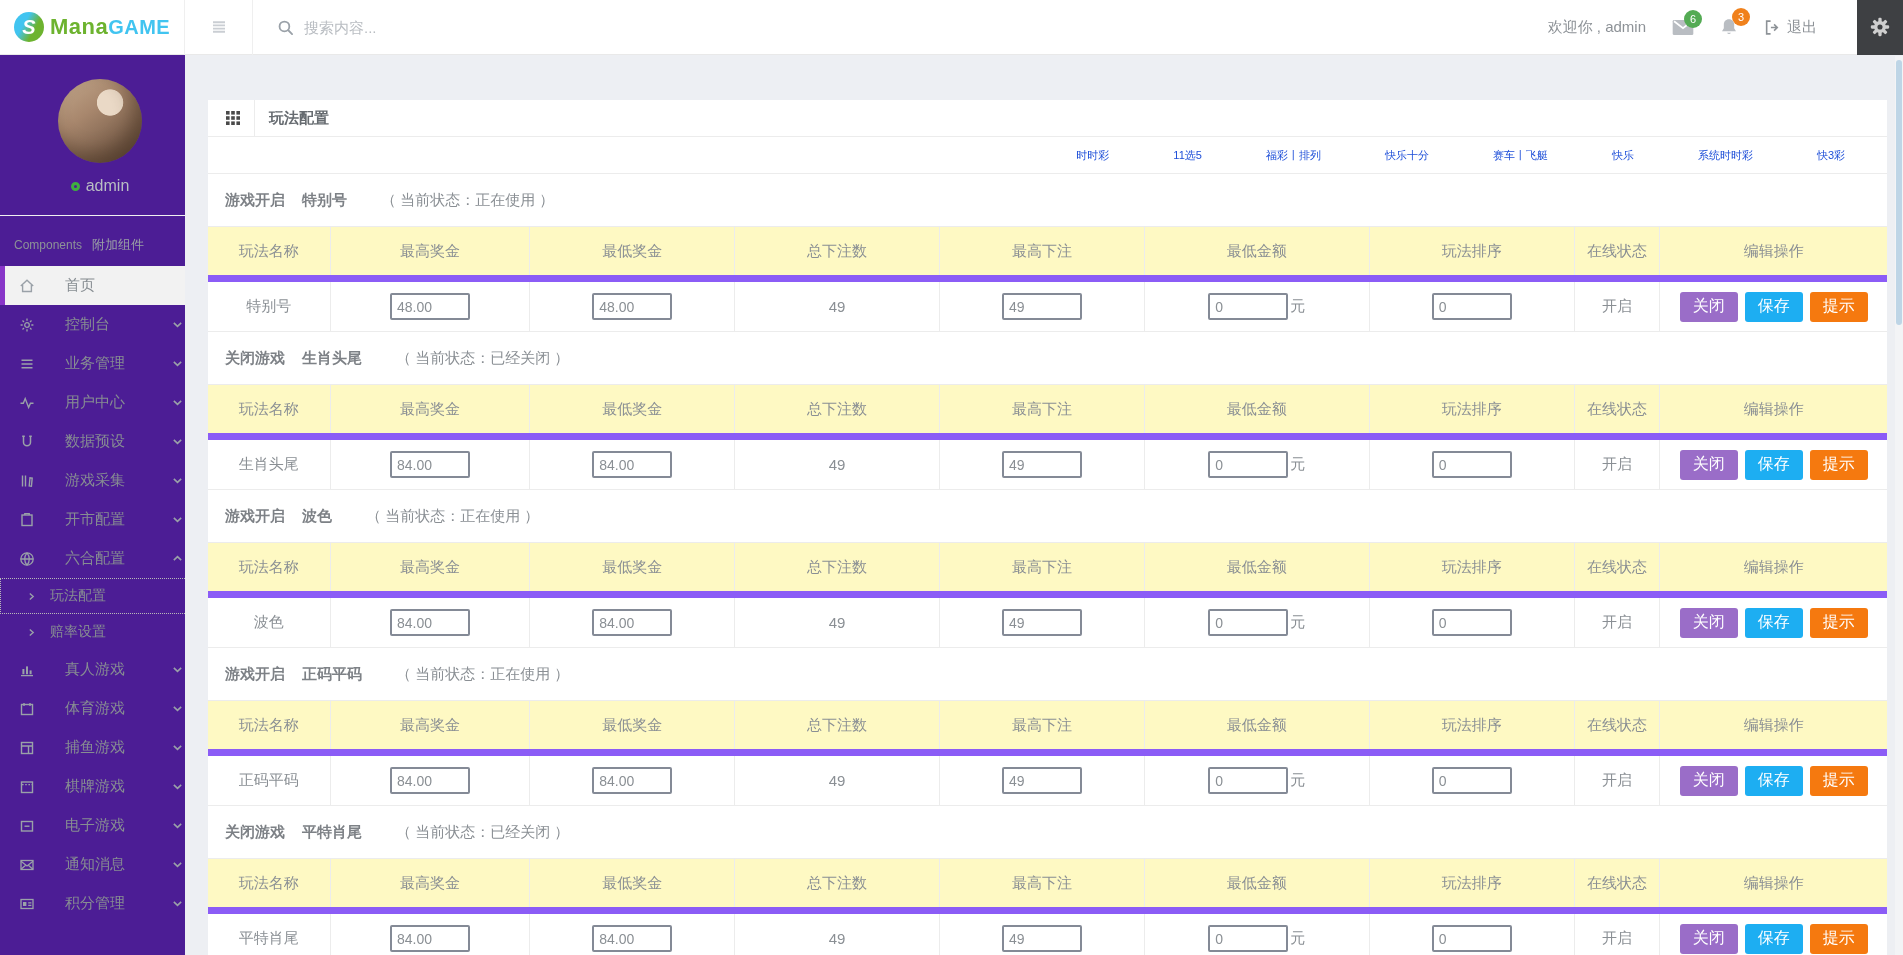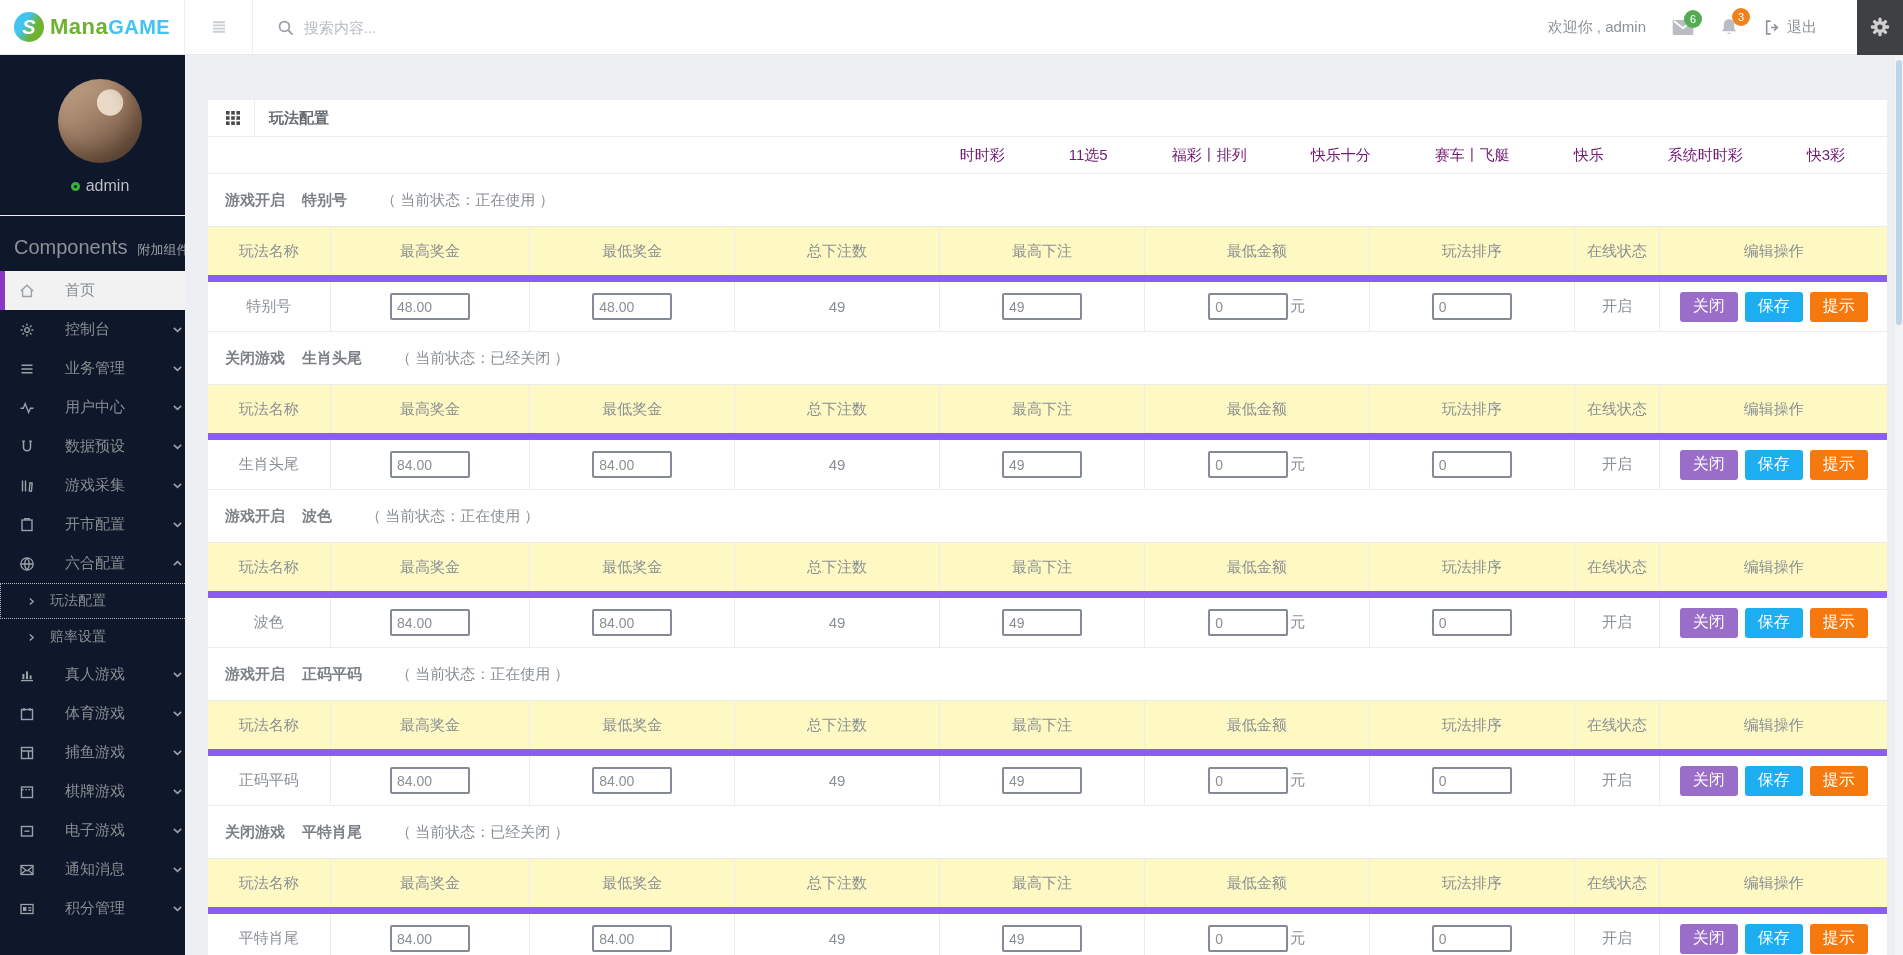--- a/index.html
+++ b/index.html
@@ -17,47 +17,47 @@
   .search-input::placeholder { color:#b9bdc2; }
   .topbar-right { display:flex; align-items:center; gap:26px; color:#8d9297; font-size:15px;text-align:center; }
   .icon-wrap { position:relative; cursor:pointer; display:flex; }
   .badge { position:absolute; top:-9px; left:12px; min-width:18px; height:18px; border-radius:9px; color:#fff; font-size:11px; display:flex; align-items:center; justify-content:center; padding:0 4px; }
   .badge-green { background:#54ab54; }
   .badge-orange { background:#f0811c; }
   .logout { display:flex; align-items:center; gap:6px; cursor:pointer; }
   .gear-box { width:46px; height:55px; background:#3e4043; display:flex; align-items:center; justify-content:center; margin-left:14px; cursor:pointer; }
 
   
-  .sidebar { position:absolute; top:55px; left:0; bottom:0; width:200px; background:#0f172a; }
+  .sidebar { position:absolute; top:55px; left:0; bottom:0; width:200px; background:#4c1d95; }
   .profile { text-align:center; padding-top:24px; }
   .avatar { width:84px; height:84px; border-radius:50%; margin:0 auto; background:radial-gradient(circle at 62% 28%, #ead9c6 0 16%, rgba(0,0,0,0) 17%), linear-gradient(145deg,#c3a88c 0%,#a8876d 38%,#826651 70%,#5e493a 100%); box-shadow:inset -8px -10px 18px rgba(60,40,25,.45); }
   .profile-name { margin-top:14px; display:flex; align-items:center; justify-content:center; gap:6px; color:#b9bec3; font-size:16px; }
   .status-dot { width:9px; height:9px; border-radius:50%; border:3px solid #3fae3f; display:inline-block; }
   .side-divider { border-top:1px solid #f0f0f0; margin-top:20px; }
   .components-row { padding:20px 0 12px 14px; display:flex; align-items:baseline; }
-  .components-title { font-size:20px; color:#8d9297; }
+  .components-title { font-size:12px; color:#8d9297; }
   .components-sub { font-size:13px; color:#9aa0a5; margin-left:10px; }
   .nav { list-style:none; }
   .nav-item { height:39px; display:flex; align-items:center; padding-left:18px; color:#878d92; font-size:15px; cursor:pointer; }
   .nav-item .mi { width:17px; display:flex; justify-content:center; }
   .nav-item .lbl { margin-left:30px; }
   .nav-item .chev { margin-left:auto; margin-right:16px; display:flex; }
   .nav-item.active { background:#f2f2f2; border-left:5px solid #8836c8; padding-left:13px; }
   .nav-sub { height:36px; display:flex; align-items:center; padding-left:26px; color:#878d92; font-size:14px; cursor:pointer; }
   .nav-sub .lbl { margin-left:13px; }
   .nav-sub.selected { outline:1px dotted #b9b9b9; outline-offset:-1px; margin-right:3px; }
 
   
   .main { position:absolute; left:185px; top:55px; right:0; bottom:0; background:#edeff3; padding:45px 16px 0 23px; }
   .card { background:#fff; min-height:100%; }
   .card-header { height:37px; border-bottom:1px solid #ececec; display:flex; align-items:center; padding-left:17px; }
   .ch-divider { width:1px; height:37px; background:#ececec; margin-left:13px; }
   .card-title { margin-left:14px; font-size:15px; font-weight:bold; color:#666b70; }
   .tabs-row { height:37px; border-bottom:1px solid #ececec; display:flex; align-items:center; justify-content:flex-end; gap:28px; padding-right:42px; }
-  .tab { color:#701a75; font-size:15px; cursor:pointer; white-space:nowrap;padding-left:36px; }
+  .tab { color:#1d4ed8; font-size:11px; cursor:pointer; white-space:nowrap;padding-left:36px; }
 
   .section-title { height:52px; display:flex; align-items:center; padding-left:17px; font-size:15px; color:#7d8186; }
   .st-prefix { font-weight:bold; }
   .st-name { font-weight:bold; margin-left:17px; }
   .st-note { margin-left:34px; color:#8a8f94; }
   .grid-row { display:grid; grid-template-columns:7.3% 11.9% 12.2% 12.2% 12.2% 13.4% 12.2% 5.1% 1fr; }
   .thead { background:#fef9c3; border-top:1px solid #ececec; border-bottom:7px solid #8b5cf6; }
   .thead > div { height:48px; display:flex; align-items:center; justify-content:center; color:#8a8f94; font-size:15px; border-right:1px solid #ececec; }
   .thead > div:last-child { border-right:none; }
   .trow { background:#fff; border-bottom:1px solid #ececec; }

